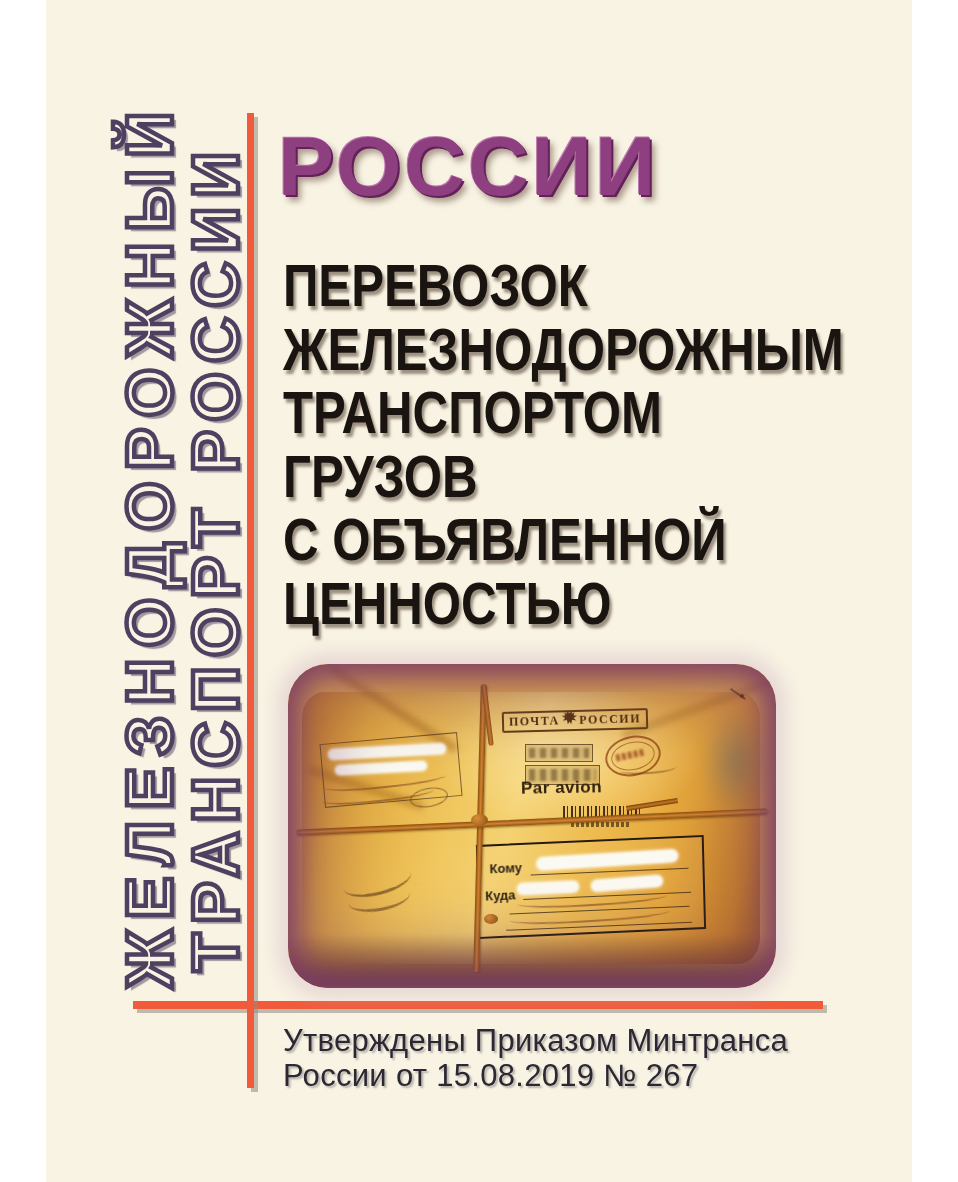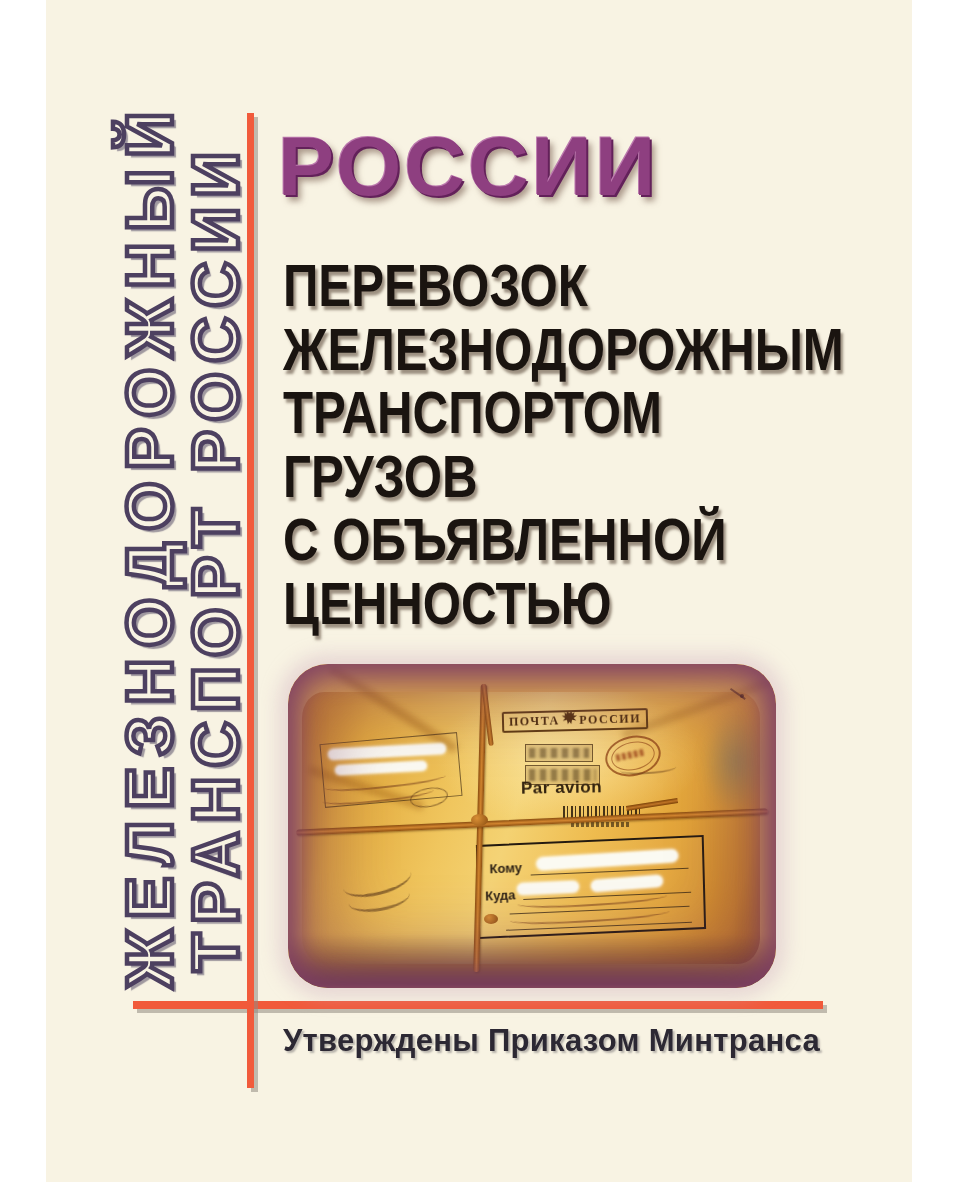--- a/index.html
+++ b/index.html
@@ -27,21 +27,21 @@
   .title{position:absolute;left:232px;top:123px;font-weight:bold;font-size:84px;line-height:86px;
       letter-spacing:3px;color:#8e3f80;
       text-shadow:-1px -1px 0 #bb79ad, 2px 2px 0 #63215a, 5px 6px 6px rgba(118,92,78,0.6);}
 
   
   .subtitle{position:absolute;left:237px;top:254px;transform:scaleX(0.82);transform-origin:left top;
       font-weight:bold;font-size:60px;line-height:63.5px;color:#1a1410;white-space:nowrap;
       text-shadow:3px 4px 3px rgba(80,62,48,0.55);}
 
   
-  .approval{position:absolute;left:237px;top:1023px;font-weight:bold;font-size:31px;line-height:35px;
+  .approval{position:absolute;left:237px;top:1023px;font-weight:normal;font-size:31px;line-height:35px;
       color:#2c2833;letter-spacing:0.3px;text-shadow:2px 2px 2px rgba(60,58,66,0.35);white-space:nowrap;}
 
   
   .photo{position:absolute;left:242px;top:664px;width:488px;height:324px;border-radius:40px;
       background:#e9b34c;overflow:hidden;box-shadow:0 0 18px 10px rgba(206,170,188,0.38);}
   .photo *{position:absolute;}
   .parcel{left:14px;top:28px;right:16px;bottom:24px;border-radius:22px/26px;z-index:1;
       background:linear-gradient(108deg,#c9801d 0%,#e2a93c 14%,#f0c65e 34%,#f4d272 46%,#eebb4e 62%,#e2a338 78%,#cc8424 92%,#aa6418 100%);}
   .parcel-sheen{left:30%;top:6%;width:55%;height:45%;z-index:2;border-radius:50%;
       background:radial-gradient(ellipse at center,rgba(255,242,190,0.55),rgba(255,242,190,0) 70%);}
@@ -214,16 +214,17 @@
       <div class="squiggle-bl1"></div>
       <div class="squiggle-bl2"></div>
       <div class="corner-mark"></div>
       <div class="corner-dot"></div>
 
       <div class="vignette"></div>
     </div>
 
     <div class="approval">
       <div>Утверждены Приказом Минтранса</div>
+      <div>России от 15.08.2019 № 267</div>
     </div>
 
   </div>
 </div>
 
 </body></html>

